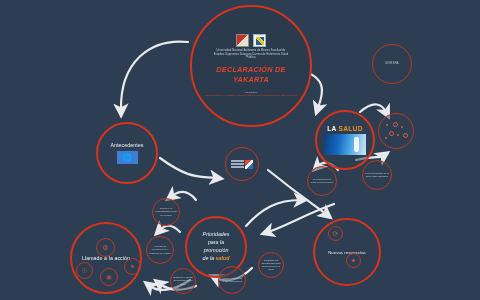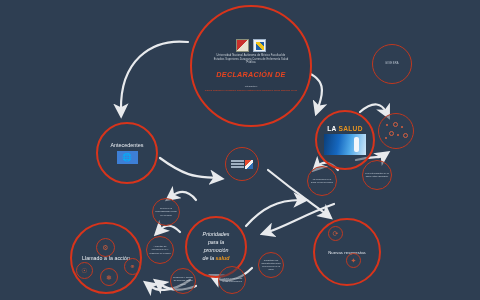--- a/index.html
+++ b/index.html
@@ -130,20 +130,21 @@
     <div class="t-logos">
       <span class="logo-a"></span>
       <span class="logo-b"></span>
     </div>
     <div class="t-head">Universidad Nacional Autónoma de México
 Facultad de Estudios Superiores Zaragoza
 Carrera de Enfermería
 Salud Pública</div>
     <div class="t-main">
       <div>DECLARACIÓN DE</div>
+      <div>YAKARTA</div>
     </div>
     <div class="t-foot">
       <div>Integrantes:</div>
       <div class="hl">García Rodríguez
 Hernández Ramírez
 Martínez Cruz
 Rodríguez López
 Sánchez Pérez</div>
     </div>
   </div>

